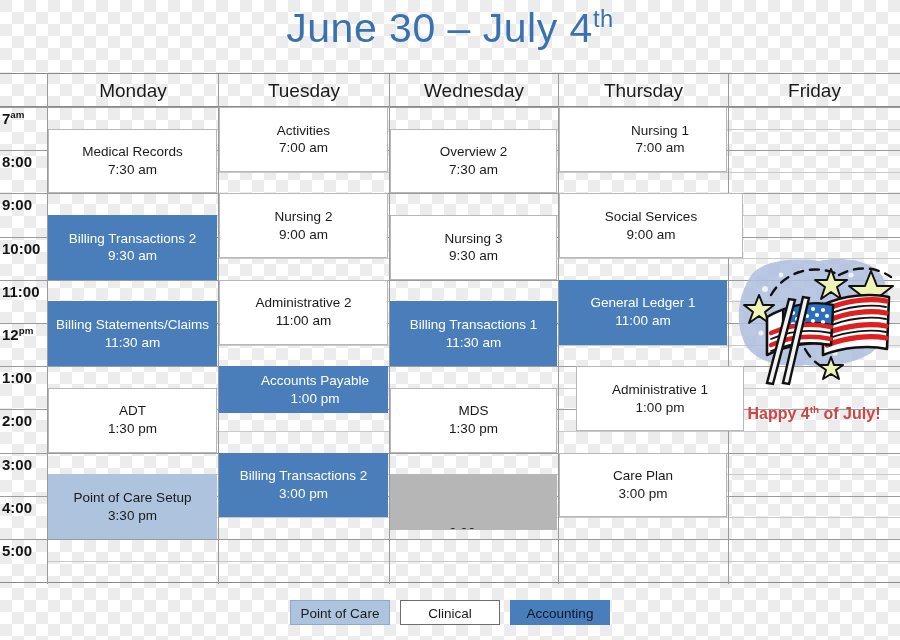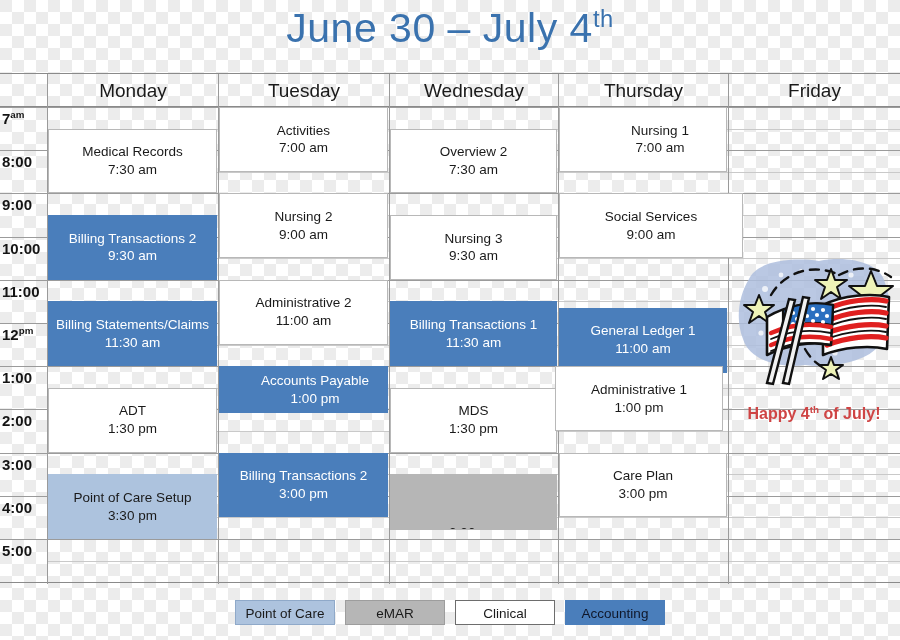--- a/index.html
+++ b/index.html
@@ -350,25 +350,25 @@
         <span class="ev-time">3:30 pm</span>
       </div>
       <div class="event ev-clinical" style="left: 559px; width: 168px; top: 0px; height: 64.8px; padding-left: 36px;">
         <span class="ev-title">Nursing 1</span>
         <span class="ev-time">7:00 am</span>
       </div>
       <div class="event ev-clinical" style="left: 559px; width: 184px; top: 86.4px; height: 64.8px;">
         <span class="ev-title">Social Services</span>
         <span class="ev-time">9:00 am</span>
       </div>
-      <div class="event ev-accounting" style="left: 559px; width: 168px; top: 172.8px; height: 64.8px; margin-top: 28px;">
+      <div class="event ev-accounting" style="left: 559px; width: 168px; top: 172.8px; height: 64.8px;">
         <span class="ev-title">General Ledger 1</span>
         <span class="ev-time">11:00 am</span>
       </div>
-      <div class="event ev-clinical" style="left: 555px; width: 168px; top: 259.2px; height: 64.8px;">
+      <div class="event ev-clinical" style="left: 576px; width: 168px; top: 259.2px; height: 64.8px;">
         <span class="ev-title">Administrative 1</span>
         <span class="ev-time">1:00 pm</span>
       </div>
       <div class="event ev-clinical" style="left: 559px; width: 168px; top: 345.6px; height: 64.8px;">
         <span class="ev-title">Care Plan</span>
         <span class="ev-time">3:00 pm</span>
       </div>
     </div>
 
   <div id="friday-art">
@@ -450,16 +450,15 @@
     </svg>
     <div id="happy4th">
       <span>Happy 4</span><span class="sup">th</span><span> of July!</span>
     </div>
   </div>
 
 </div>
 
 <div id="legend">
     <div class="legend-btn lg-poc">Point of Care</div>
-    <div class="legend-btn lg-emar">eMAR</div>
     <div class="legend-btn lg-clinical">Clinical</div>
     <div class="legend-btn lg-accounting">Accounting</div>
   </div>
 
 </body></html>

